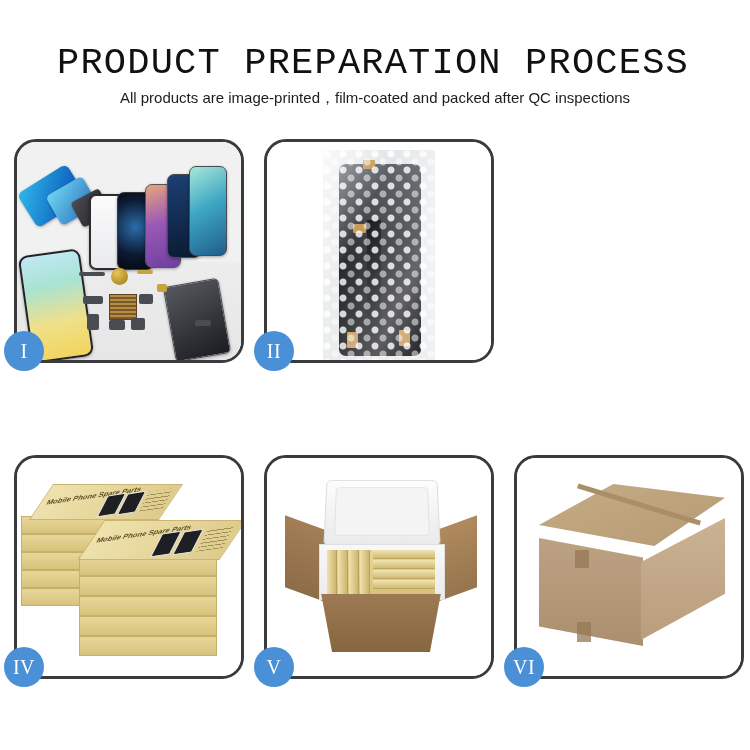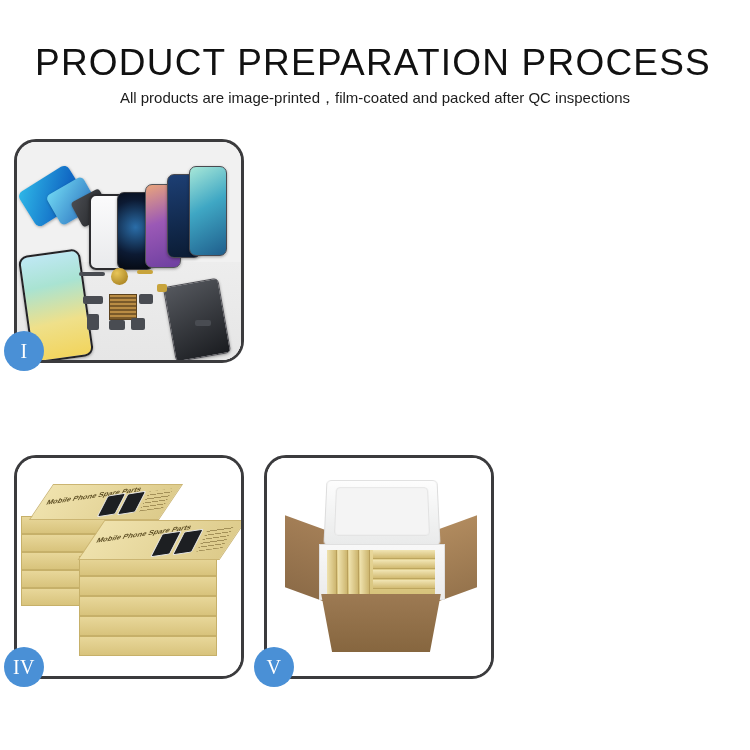--- a/index.html
+++ b/index.html
@@ -27,21 +27,21 @@
     position: absolute;
     left: 0;
     top: 42px;
     width: 746px;
     text-align: center;
     font-size: 37px;
     letter-spacing: 1.2px;
     font-weight: 500;
     color: #111111;
     white-space: nowrap;
-    font-family: Liberation Sans, sans-serif;
+    font-family: Liberation Mono, monospace;
   }
   #page-subtitle {
     position: absolute;
     left: 0;
     top: 89px;
     width: 750px;
     text-align: center;
     font-size: 15px;
     color: #1c1c1c;
     white-space: nowrap;
@@ -440,20 +440,34 @@
       <div class="c1-chip" style="left:66px;top:154px;width:20px;height:8px;"></div>
       <div class="c1-chip" style="left:70px;top:172px;width:12px;height:16px;"></div>
       <div class="c1-chip" style="left:92px;top:178px;width:16px;height:10px;"></div>
       <div class="c1-chip" style="left:114px;top:176px;width:14px;height:12px;"></div>
       <div class="c1-chip c1-gold" style="left:140px;top:142px;width:10px;height:8px;"></div>
       <div class="c1-chip" style="left:178px;top:178px;width:16px;height:6px;"></div>
     </div>
     <div class="step-badge">I</div>
   </div>
 
+  <div class="step-card" id="card-2">
+    <div class="card-inner">
+      <div id="c2-bag"></div>
+      <div id="c2-screen"></div>
+      <div id="c2-flex"></div>
+      <div class="c2-tape" style="left:96px;top:18px;width:12px;height:9px;"></div>
+      <div class="c2-tape" style="left:86px;top:82px;width:13px;height:9px;"></div>
+      <div class="c2-tape" style="left:80px;top:190px;width:11px;height:16px;"></div>
+      <div class="c2-tape" style="left:132px;top:188px;width:11px;height:16px;"></div>
+      <div id="c2-bubbles"></div>
+      <div id="c2-sheen"></div>
+    </div>
+    <div class="step-badge">II</div>
+  </div>
 
 
   <div class="step-card" id="card-4">
     <div class="card-inner">
 
       <div class="c4-box" style="left:4px;top:58px;width:96px;height:16px;"></div>
       <div class="c4-box" style="left:4px;top:76px;width:96px;height:16px;"></div>
       <div class="c4-box" style="left:4px;top:94px;width:96px;height:16px;"></div>
       <div class="c4-box" style="left:4px;top:112px;width:96px;height:16px;"></div>
       <div class="c4-box" style="left:4px;top:130px;width:96px;height:16px;"></div>
@@ -494,14 +508,25 @@
         <div class="c5-slab-h" style="top:0px;"></div>
         <div class="c5-slab-h" style="top:10px;"></div>
         <div class="c5-slab-h" style="top:20px;"></div>
         <div class="c5-slab-h" style="top:30px;"></div>
       </div>
       <div id="c5-box-front"></div>
     </div>
     <div class="step-badge">V</div>
   </div>
 
+  <div class="step-card" id="card-6">
+    <div class="card-inner">
+      <div id="c6-top"></div>
+      <div id="c6-seam"></div>
+      <div id="c6-front"></div>
+      <div id="c6-side"></div>
+      <div class="c6-tape" style="left:58px;top:92px;width:14px;height:18px;"></div>
+      <div class="c6-tape" style="left:60px;top:164px;width:14px;height:20px;"></div>
+    </div>
+    <div class="step-badge">VI</div>
+  </div>
 
 </div>
 
 </body></html>

